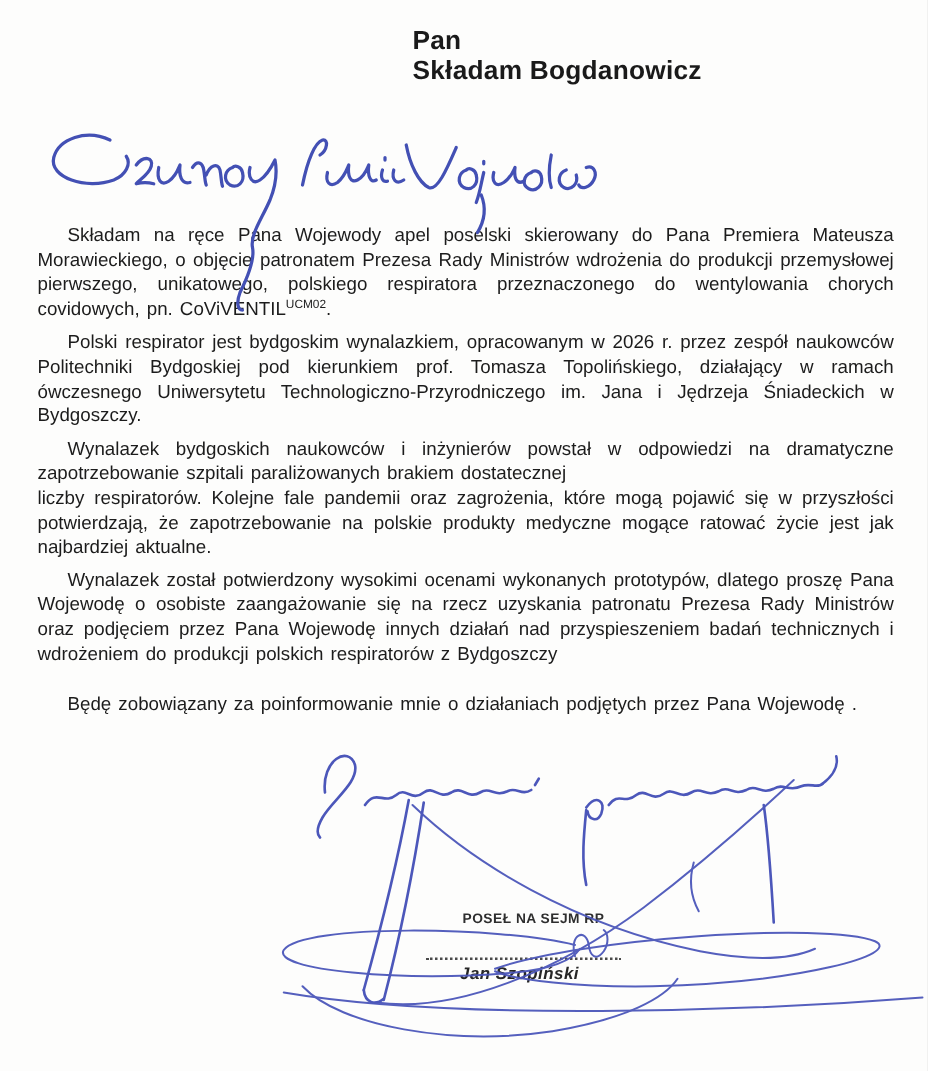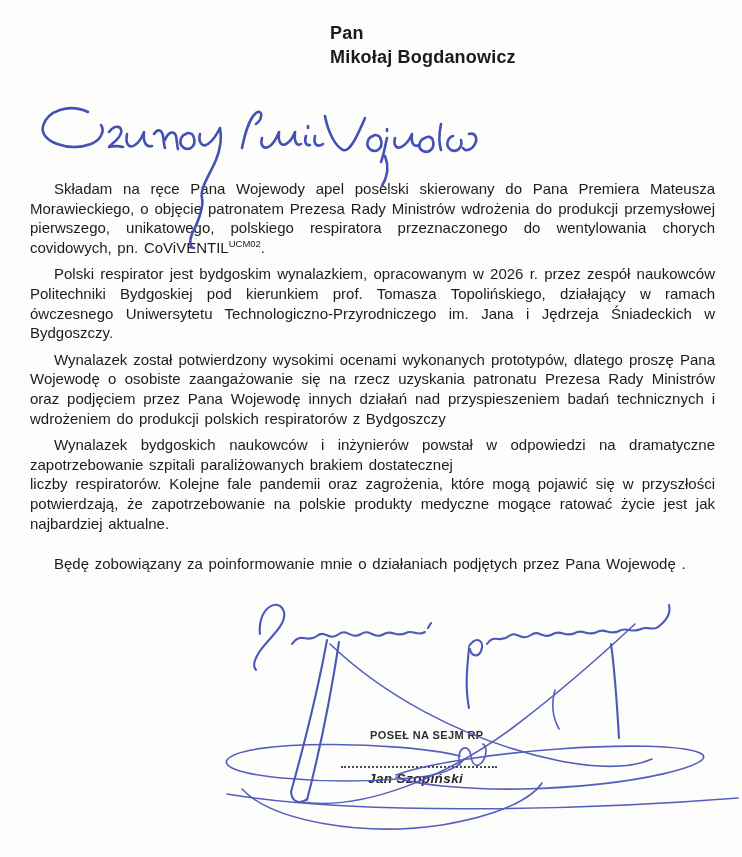--- a/index.html
+++ b/index.html
@@ -7,21 +7,21 @@
     position:relative;
     width:742px;height:857px;
     margin:0 auto;
     background:#fdfdfc;
     font-family:"Liberation Sans", sans-serif;
     color:#1c1c1c;
     overflow:hidden;
   }
   .recipient{
     position:absolute;left:330px;top:21px;
-    font-size:18px;font-weight:bold;line-height:24px;
+    font-size:21px;font-weight:bold;line-height:24px;
     color:#1a1a1a;letter-spacing:0.2px;
   }
   .body-text{
     position:absolute;left:30px;top:179px;width:685px;
   }
   .para{
     font-size:15px;line-height:19.6px;
     text-align:justify;text-indent:24px;
     white-space:pre-line;
     word-spacing:1.5px;
@@ -46,21 +46,21 @@
     letter-spacing:0.4px;color:#262626;
   }
 </style>
 </head>
 <body>
 
 <div class="page">
 
   <div class="recipient">
     <div>Pan</div>
-    <div>Mikołaj Bogdanowicz</div>
+    <div>Składam Bogdanowicz</div>
   </div>
 
   <svg id="greeting-svg" class="hand" width="468" height="170" viewBox="0 0 468 170" role="img" aria-label="Szanowny Panie Wojewodo">
     <g fill="none" stroke-width="2.6" stroke-linecap="round" stroke-linejoin="round" stroke="#4350b4">
 
       <path d="M 75,16 C 56,7 34,15 30,30 C 26,46 56,56 78,48 C 88,44 92,35 88,29"></path>
 
       <path d="M 96,36 C 102,28 110,30 108,37 C 106,44 98,48 96,51 C 100,50 106,50 110,51"></path>
       <path d="M 114,38 C 112,48 116,53 122,49 C 128,45 130,38 131,36 C 130,44 132,52 139,50"></path>
       <path d="M 141,38 C 145,32 149,34 150,40 C 151,46 151,50 152,52 M 152,44 C 155,36 161,34 163,40 C 164,45 164,50 165,53"></path>
@@ -82,23 +82,23 @@
       <path d="M 382,42 C 380,50 384,54 390,50 C 396,46 398,40 399,38 C 398,46 400,52 406,49"></path>
       <path d="M 412,42 C 406,44 404,52 410,55 C 416,58 422,52 420,45 C 419,40 414,40 412,42 M 428,28 C 426,38 426,48 428,54"></path>
       <path d="M 440,40 C 434,42 432,50 438,54 C 444,57 450,51 448,44"></path>
       <path d="M 456,38 C 462,36 465,42 462,48 C 459,54 452,56 450,52"></path>
     </g>
   </svg>
 
   <div class="body-text">
     <p class="para"><span>Składam na ręce Pana Wojewody apel poselski skierowany do Pana Premiera Mateusza Morawieckiego, o objęcie patronatem Prezesa Rady Ministrów wdrożenia do produkcji przemysłowej pierwszego, unikatowego, polskiego respiratora przeznaczonego do wentylowania chorych covidowych, pn. CoViVENTIL</span><sup class="product-sup">UCM02</sup><span>.</span></p>
     <p class="para">Polski respirator jest bydgoskim wynalazkiem, opracowanym w 2026 r. przez zespół naukowców Politechniki Bydgoskiej pod kierunkiem prof. Tomasza Topolińskiego, działający w ramach ówczesnego Uniwersytetu Technologiczno-Przyrodniczego im. Jana i Jędrzeja Śniadeckich w Bydgoszczy.</p>
-    <p class="para">Wynalazek został potwierdzony wysokimi ocenami wykonanych prototypów, dlatego proszę Pana Wojewodę o osobiste zaangażowanie się na rzecz uzyskania patronatu Prezesa Rady Ministrów oraz podjęciem przez Pana Wojewodę innych działań nad przyspieszeniem badań technicznych i wdrożeniem do produkcji polskich respiratorów z Bydgoszczy</p>
     <p class="para">Wynalazek bydgoskich naukowców i inżynierów powstał w odpowiedzi na dramatyczne zapotrzebowanie szpitali paraliżowanych brakiem dostatecznej
 liczby respiratorów. Kolejne fale pandemii oraz zagrożenia, które mogą pojawić się w przyszłości potwierdzają, że zapotrzebowanie na polskie produkty medyczne mogące ratować życie jest jak najbardziej aktualne.</p>
+    <p class="para">Wynalazek został potwierdzony wysokimi ocenami wykonanych prototypów, dlatego proszę Pana Wojewodę o osobiste zaangażowanie się na rzecz uzyskania patronatu Prezesa Rady Ministrów oraz podjęciem przez Pana Wojewodę innych działań nad przyspieszeniem badań technicznych i wdrożeniem do produkcji polskich respiratorów z Bydgoszczy</p>
     <p class="para wide">Będę zobowiązany za poinformowanie mnie o działaniach podjętych przez Pana Wojewodę .</p>
   </div>
 
   <div class="sig-title">POSEŁ NA SEJM RP</div>
   <div class="sig-dotted"></div>
   <div class="sig-name">Jan Szopiński</div>
 
   <svg id="signature-svg" class="hand" width="564" height="268" viewBox="0 0 564 268" role="img" aria-label="Z wyrazami poważania">
     <g fill="none" stroke-linecap="round" stroke-linejoin="round" stroke-width="2.1" stroke="#4c57ba">
 

